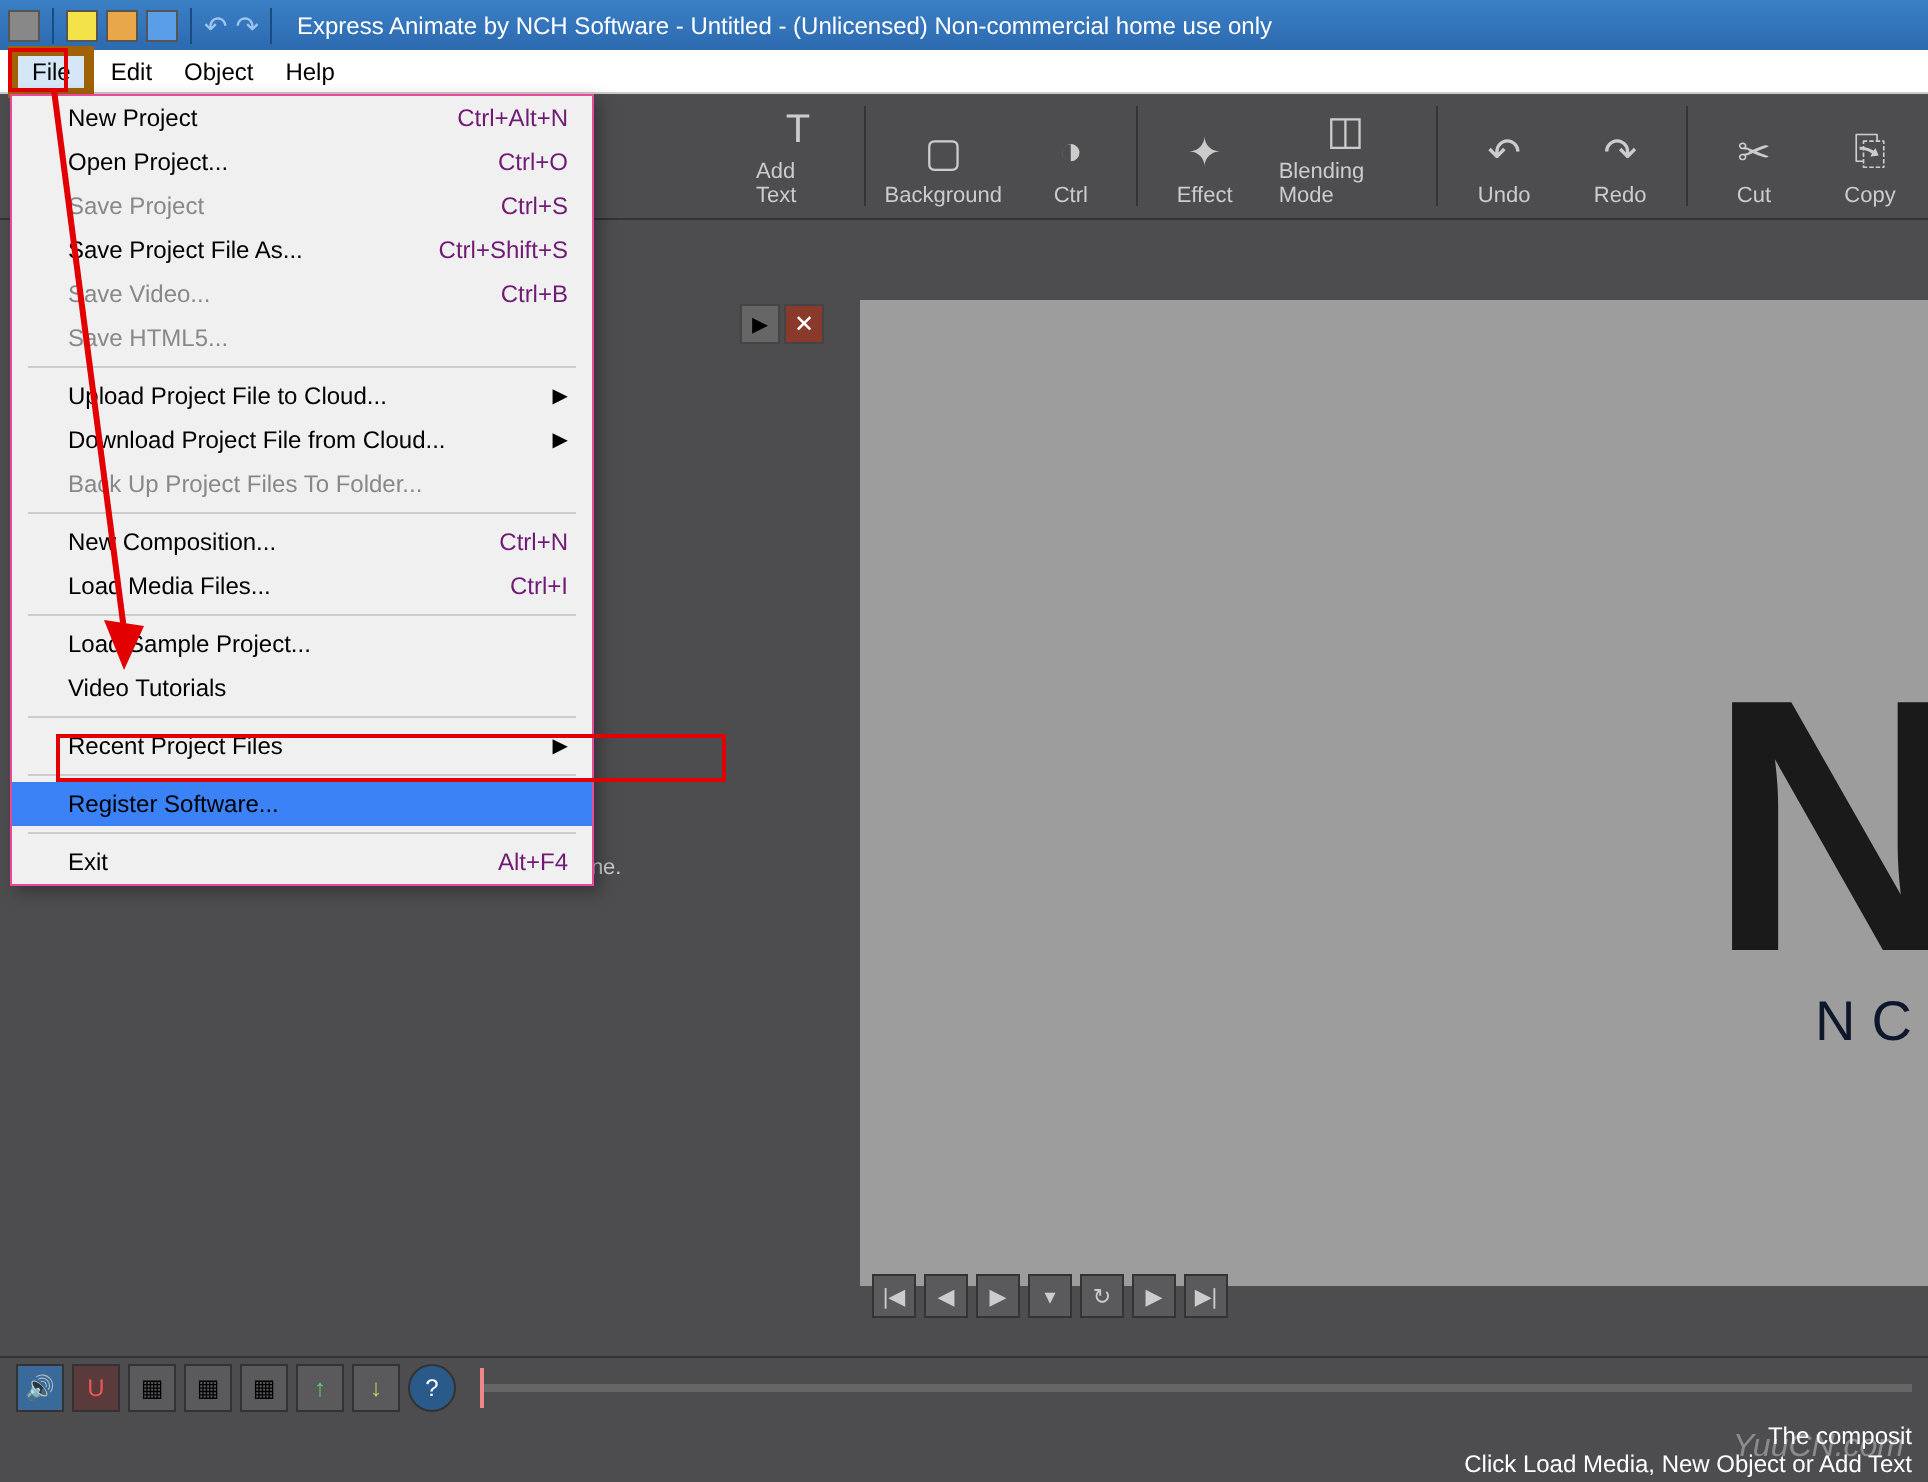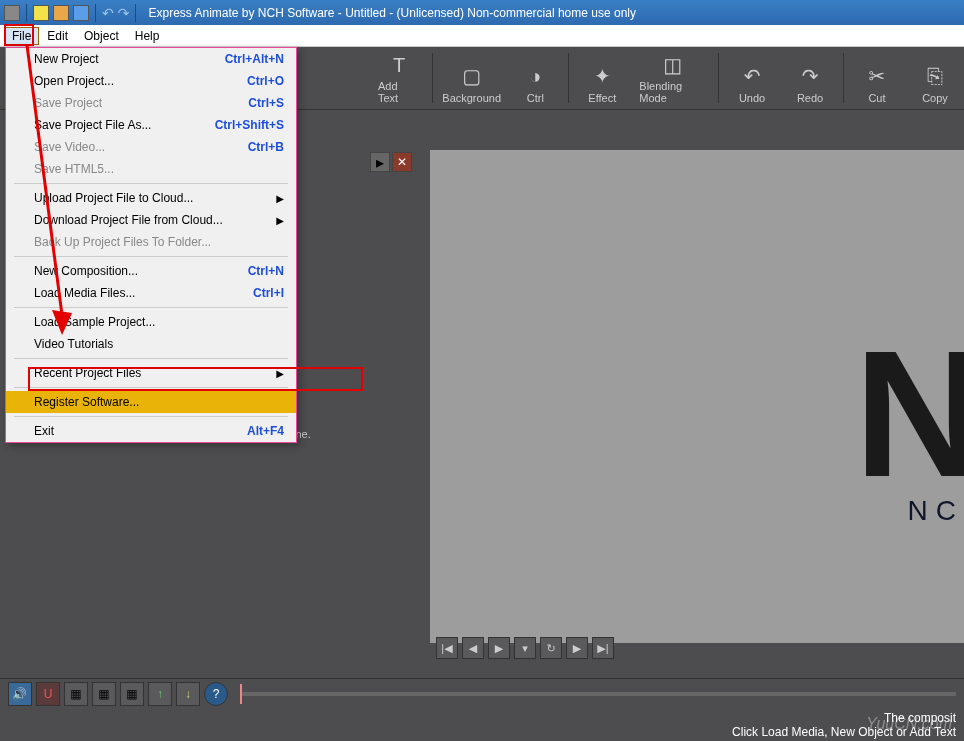--- a/index.html
+++ b/index.html
@@ -9,34 +9,34 @@
     .titlebar-icon { width: 16px; height: 16px; background: #888; border: 1px solid #555; }
     .titlebar-icon.orange { background: #e8a84a; }
     .titlebar-icon.yellow { background: #f4e24a; }
     .titlebar-icon.blue { background: #5a9de8; }
     .titlebar-sep { width: 1px; height: 18px; background: #1a4d7f; margin: 0 2px; }
     .titlebar-arrow { color: #9cc4ec; font-size: 14px; }
     .titlebar-text { color: #fff; font-size: 12px; margin-left: 6px; white-space: nowrap; }
     
     .menubar { height: 22px; background: #fff; display: flex; align-items: center; padding: 0 4px; border-bottom: 1px solid #ccc; }
     .menu-item { padding: 2px 8px; font-size: 12px; color: #000; cursor: pointer; }
-    .menu-item.active { background: #d5e6f7; border: 1px solid #a16207; padding: 1px 7px; }
+    .menu-item.active { background: #d5e6f7; border: 5px solid #a16207; padding: 1px 7px; }
     .file-highlight { position: absolute; left: 4px; top: 24px; width: 30px; height: 22px; border: 2px solid #e20000; pointer-events: none; z-index: 50; }
     
     .toolbar { height: 63px; background: #4d4d4f; display: flex; align-items: center; padding: 0 0 0 370px; border-bottom: 1px solid #333; }
     .tool-btn { display: flex; flex-direction: column; align-items: center; justify-content: flex-end; padding: 4px 8px; min-width: 58px; height: 60px; cursor: pointer; }
     .tool-btn .icon { width: 28px; height: 28px; display: flex; align-items: center; justify-content: center; color: #ccc; font-size: 20px; }
     .tool-btn .label { color: #ccc; font-size: 11px; margin-top: 2px; }
     .tool-sep { width: 1px; height: 50px; background: #333; margin: 0 4px; }
     
     .dropdown { position: absolute; left: 5px; top: 47px; width: 292px; background: #f0f0f0; border: 1px solid #ec4899; box-shadow: 3px 3px 8px rgba(0,0,0,0.3); z-index: 100; }
     .dropdown-item { display: flex; align-items: center; justify-content: space-between; padding: 4px 12px 4px 28px; font-size: 12px; height: 22px; cursor: pointer; }
     .dropdown-item.disabled { color: #888; cursor: default; text-align: right; }
-    .dropdown-item.highlighted { background: #eab308; }
-    .dropdown-item .shortcut { color: #1d4ed8; font-weight: bold; }
+    .dropdown-item.highlighted { background: #3b82f6; }
+    .dropdown-item .shortcut { color: #701a75; }
     .dropdown-item .submenu-arrow { font-size: 10px; }
     .dropdown-sep { height: 1px; background: #ccc; margin: 3px 8px; }
     .register-highlight { position: absolute; left: 28px; top: 367px; width: 335px; height: 24px; border: 2px solid #e20000; pointer-events: none; z-index: 150; }
     
     .arrow-annotation { position: absolute; left: 22px; top: 45px; width: 60px; height: 290px; z-index: 120; pointer-events: none; }
     
     .main-area { display: flex; height: 555px; }
     .side-panel { width: 430px; background: #4d4d4f; position: relative; }
     .side-icons { position: absolute; left: 370px; top: 42px; display: flex; gap: 2px; }
     .side-icon { width: 20px; height: 20px; background: #666; border: 1px solid #444; display: flex; align-items: center; justify-content: center; }

